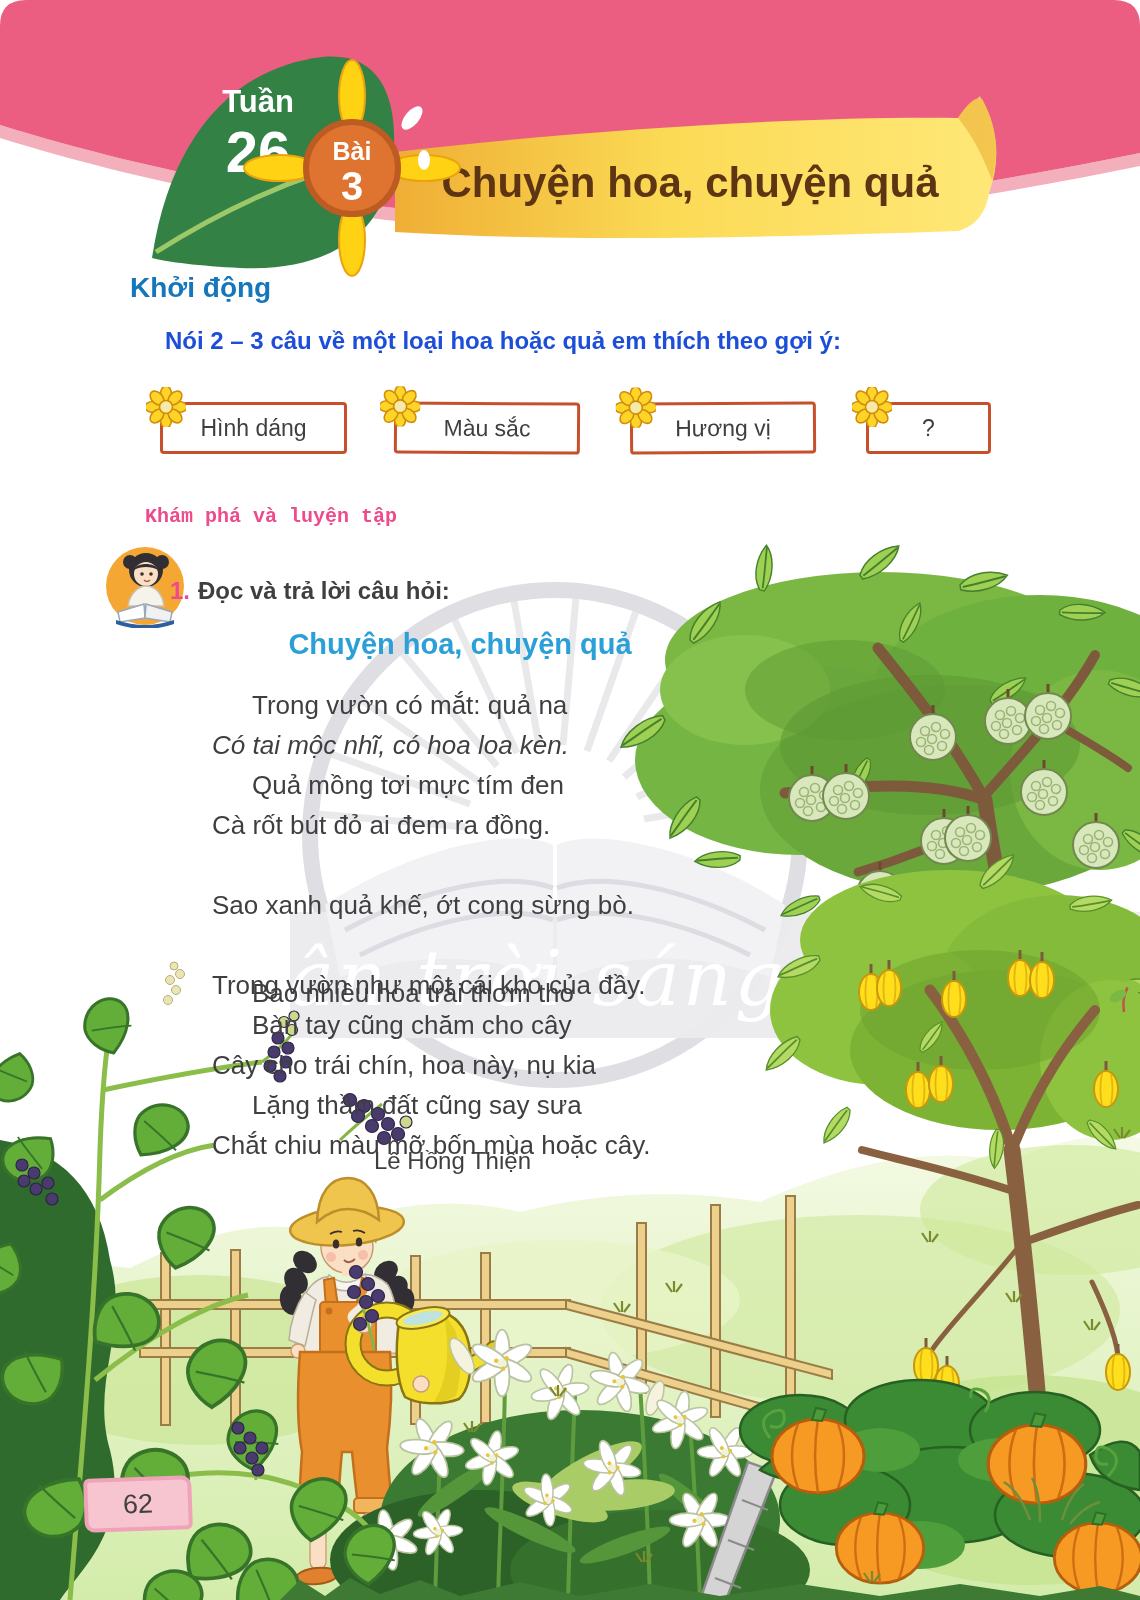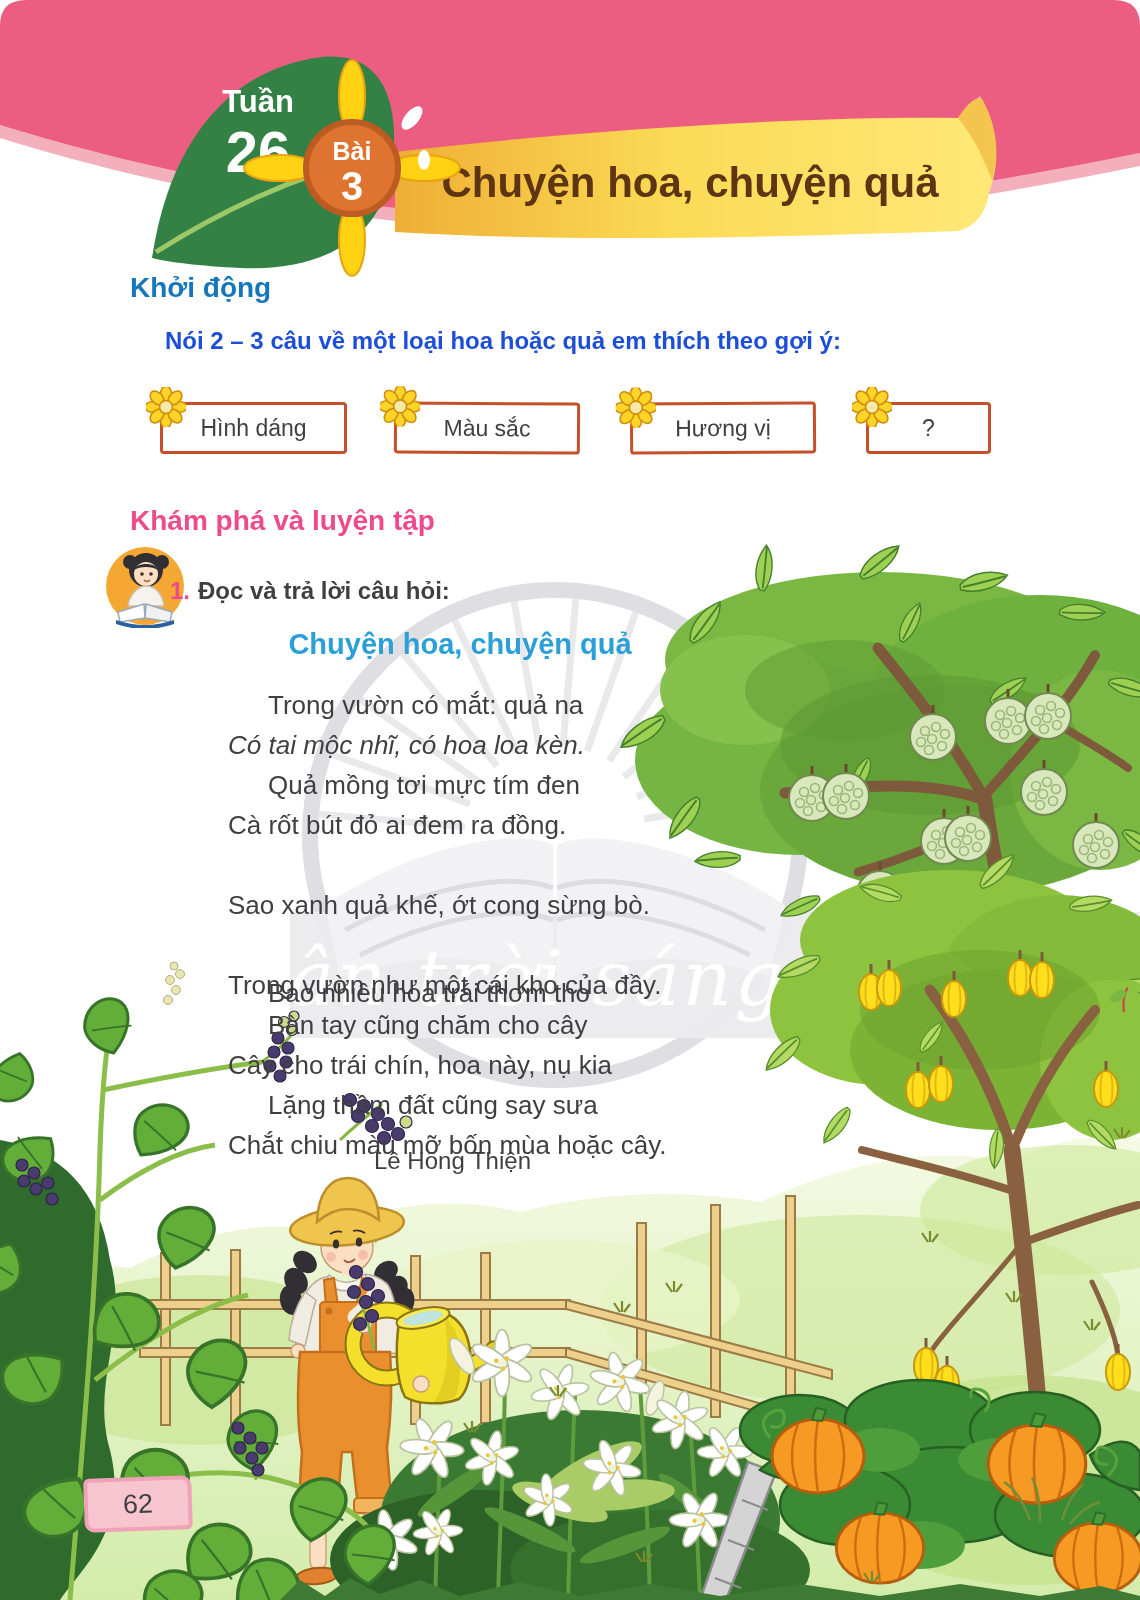--- a/index.html
+++ b/index.html
@@ -5,32 +5,32 @@
   html,body{margin:0;padding:0;background:#ffffff;}
   .page{position:relative;width:1140px;height:1600px;overflow:hidden;background:#ffffff;
         font-family:"Liberation Sans",sans-serif;}
   .abs{position:absolute;}
   svg{display:block;}
   .layer{position:absolute;left:0;top:0;pointer-events:none;}
   .z1{z-index:1}.z2{z-index:2}.z3{z-index:3}.z4{z-index:4}
 
   .h-blue{position:absolute;left:130px;top:272px;font-size:28px;font-weight:bold;color:#1576bc;z-index:4;}
   .instruction{position:absolute;left:165px;top:327px;font-size:24px;font-weight:bold;color:#1d4ed8;z-index:4;white-space:nowrap;}
-  .h-pink{position:absolute;left:130px;top:505px;font-size:28px;font-weight:bold;color:#ee4b8c;z-index:4;}
+  .h-pink{position:absolute;left:145px;top:505px;font-size:20px;font-weight:bold;color:#ee4b8c;z-index:4;font-family:Liberation Mono, monospace;}
   .task-line{position:absolute;left:170px;top:577px;font-size:24px;font-weight:bold;color:#3f3f41;z-index:4;white-space:nowrap;}
   .task-num{color:#ee4b8c;margin-right:8px;}
 
   .sug-box{position:absolute;top:402px;height:46px;border:3px solid #c5502b;border-radius:4px;
            background:#ffffff;display:flex;align-items:center;justify-content:center;
            font-size:23px;color:#3f3f41;z-index:4;}
   .sug-flower{position:absolute;left:-17px;top:-18px;}
 
   .poem-title{position:absolute;left:215px;top:628px;width:490px;text-align:center;
               font-size:29px;font-weight:bold;color:#2b9fd8;z-index:4;}
-  .poem-line{position:absolute;left:228px;font-size:26px;color:#3f3f41;z-index:4;white-space:nowrap;}
+  .poem-line{position:absolute;left:212px;font-size:26px;color:#3f3f41;z-index:4;white-space:nowrap;}
   .ind{padding-left:40px;}
   .poem-author{position:absolute;left:215px;top:1147px;width:475px;text-align:center;
                font-size:24px;color:#3f3f41;z-index:4;}
 
   .page-label{position:absolute;left:84px;top:1477px;width:100px;height:46px;z-index:5;
               background:#f6c5d0;border:4px solid #f0a2b8;border-radius:6px 10px 6px 10px;
               transform:rotate(-2deg);display:flex;align-items:center;justify-content:center;
               font-size:27px;color:#3f3f41;}
 </style>
 </head>

